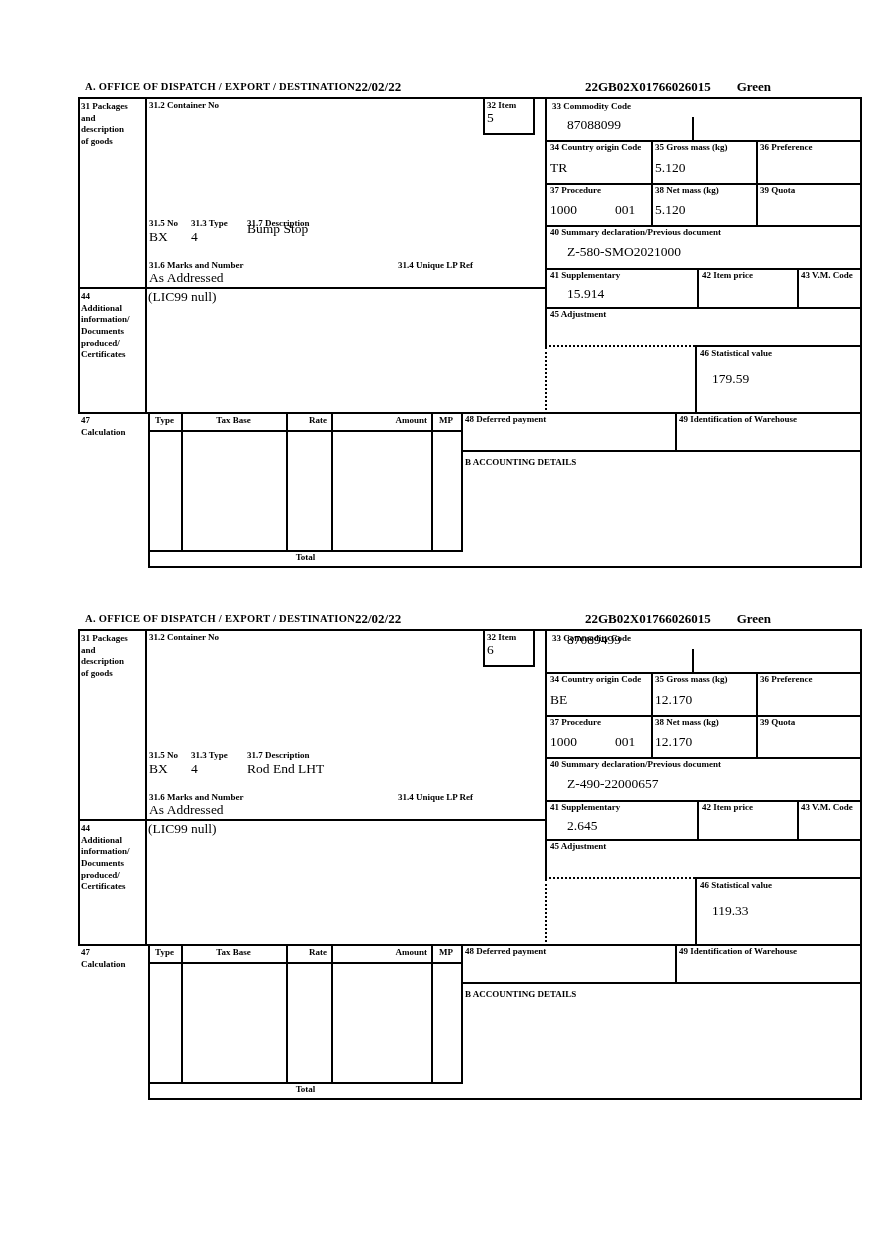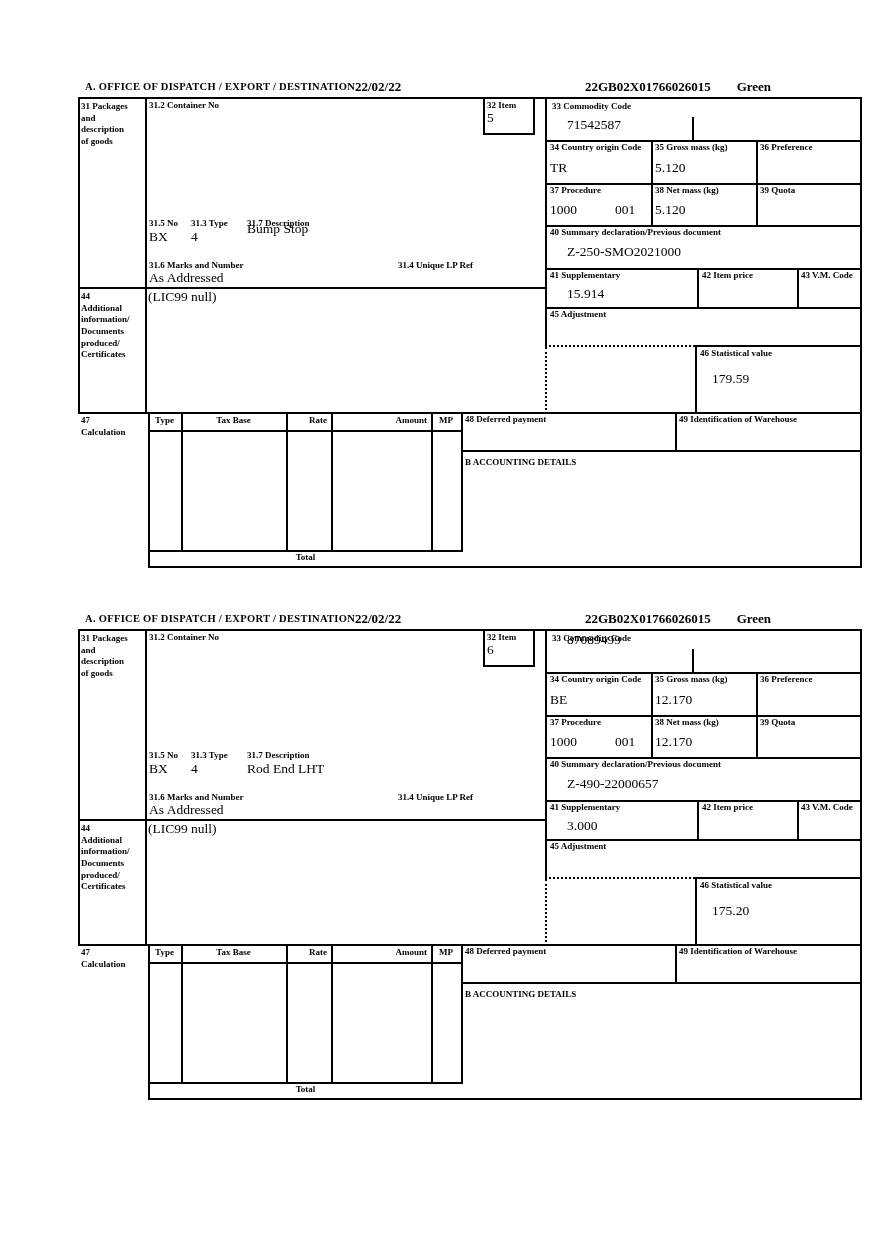--- a/index.html
+++ b/index.html
@@ -104,34 +104,34 @@
   <div class="lbl" style="left:169px; top:140px;">31.7 Description</div>
   <div class="val" style="left:71px; top:152px;">BX</div>
   <div class="val" style="left:113px; top:152px;">4</div>
   <div class="val" style="left:169px; top:144px;">Bump Stop</div>
   <div class="lbl" style="left:71px; top:182px;">31.6 Marks and Number</div>
   <div class="lbl" style="left:320px; top:182px;">31.4 Unique LP Ref</div>
   <div class="val" style="left:71px; top:193px;">As Addressed</div>
   <div class="val" style="left:70px; top:212px;">(LIC99 null)</div>
 
   <div class="lbl" style="left:474px; top:23px;">33 Commodity Code</div>
-  <div class="val" style="left:489px; top:40px;">71542587</div>
+  <div class="val" style="left:489px; top:40px;">87088099</div>
   <div class="lbl" style="left:472px; top:64px;">34 Country origin Code</div>
   <div class="val" style="left:472px; top:83px;">TR</div>
   <div class="lbl" style="left:577px; top:64px;">35 Gross mass (kg)</div>
   <div class="val" style="left:577px; top:83px;">5.120</div>
   <div class="lbl" style="left:682px; top:64px;">36 Preference</div>
   <div class="lbl" style="left:472px; top:107px;">37 Procedure</div>
   <div class="val" style="left:472px; top:125px;">1000</div>
   <div class="val" style="left:537px; top:125px;">001</div>
   <div class="lbl" style="left:577px; top:107px;">38 Net mass (kg)</div>
   <div class="val" style="left:577px; top:125px;">5.120</div>
   <div class="lbl" style="left:682px; top:107px;">39 Quota</div>
   <div class="lbl" style="left:472px; top:149px;">40 Summary declaration/Previous document</div>
-  <div class="val" style="left:489px; top:167px;">Z-250-SMO2021000</div>
+  <div class="val" style="left:489px; top:167px;">Z-580-SMO2021000</div>
   <div class="lbl" style="left:472px; top:192px;">41 Supplementary</div>
   <div class="val" style="left:489px; top:209px;">15.914</div>
   <div class="lbl" style="left:624px; top:192px;">42 Item price</div>
   <div class="lbl" style="left:723px; top:192px;">43 V.M. Code</div>
   <div class="lbl" style="left:472px; top:231px;">45 Adjustment</div>
   <div class="lbl" style="left:622px; top:270px;">46 Statistical value</div>
   <div class="val" style="left:634px; top:294px;">179.59</div>
 
   <div class="cth ctr" style="left:70px; width:33px;">Type</div>
   <div class="cth ctr" style="left:103px; width:105px;">Tax Base</div>
@@ -221,26 +221,26 @@
   <div class="lbl" style="left:682px; top:64px;">36 Preference</div>
   <div class="lbl" style="left:472px; top:107px;">37 Procedure</div>
   <div class="val" style="left:472px; top:125px;">1000</div>
   <div class="val" style="left:537px; top:125px;">001</div>
   <div class="lbl" style="left:577px; top:107px;">38 Net mass (kg)</div>
   <div class="val" style="left:577px; top:125px;">12.170</div>
   <div class="lbl" style="left:682px; top:107px;">39 Quota</div>
   <div class="lbl" style="left:472px; top:149px;">40 Summary declaration/Previous document</div>
   <div class="val" style="left:489px; top:167px;">Z-490-22000657</div>
   <div class="lbl" style="left:472px; top:192px;">41 Supplementary</div>
-  <div class="val" style="left:489px; top:209px;">3.000</div>
+  <div class="val" style="left:489px; top:209px;">2.645</div>
   <div class="lbl" style="left:624px; top:192px;">42 Item price</div>
   <div class="lbl" style="left:723px; top:192px;">43 V.M. Code</div>
   <div class="lbl" style="left:472px; top:231px;">45 Adjustment</div>
   <div class="lbl" style="left:622px; top:270px;">46 Statistical value</div>
-  <div class="val" style="left:634px; top:294px;">175.20</div>
+  <div class="val" style="left:634px; top:294px;">119.33</div>
 
   <div class="cth ctr" style="left:70px; width:33px;">Type</div>
   <div class="cth ctr" style="left:103px; width:105px;">Tax Base</div>
   <div class="cth rgt" style="left:208px; width:45px;">Rate</div>
   <div class="cth rgt" style="left:253px; width:100px;">Amount</div>
   <div class="cth ctr" style="left:353px; width:30px;">MP</div>
   <div class="lbl" style="left:387px; top:336px;">48 Deferred payment</div>
   <div class="lbl" style="left:601px; top:336px;">49 Identification of Warehouse</div>
   <div class="lbl" style="left:387px; top:379px;">B ACCOUNTING DETAILS</div>
   <div class="cth ctr" style="left:70px; top:474px; width:315px;">Total</div>

